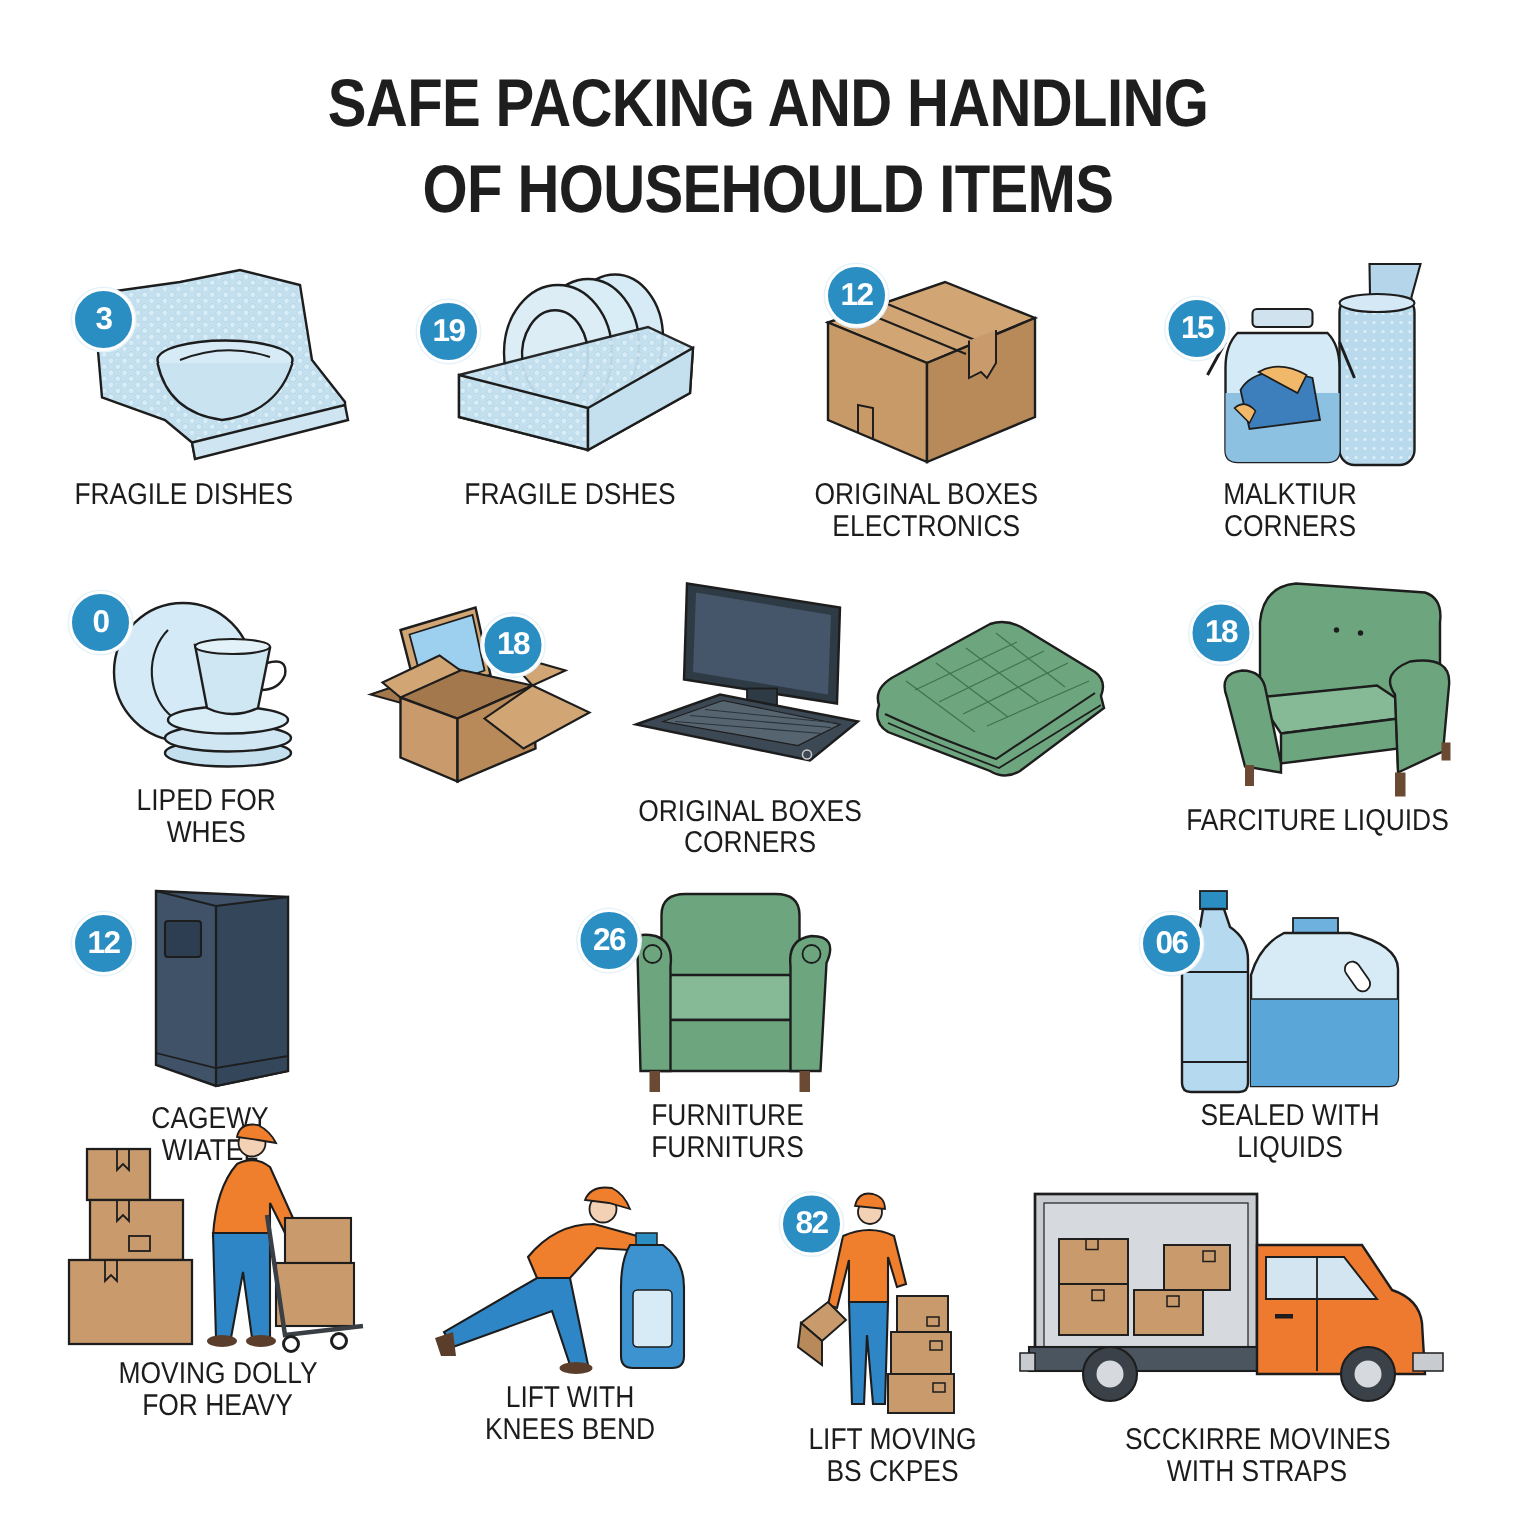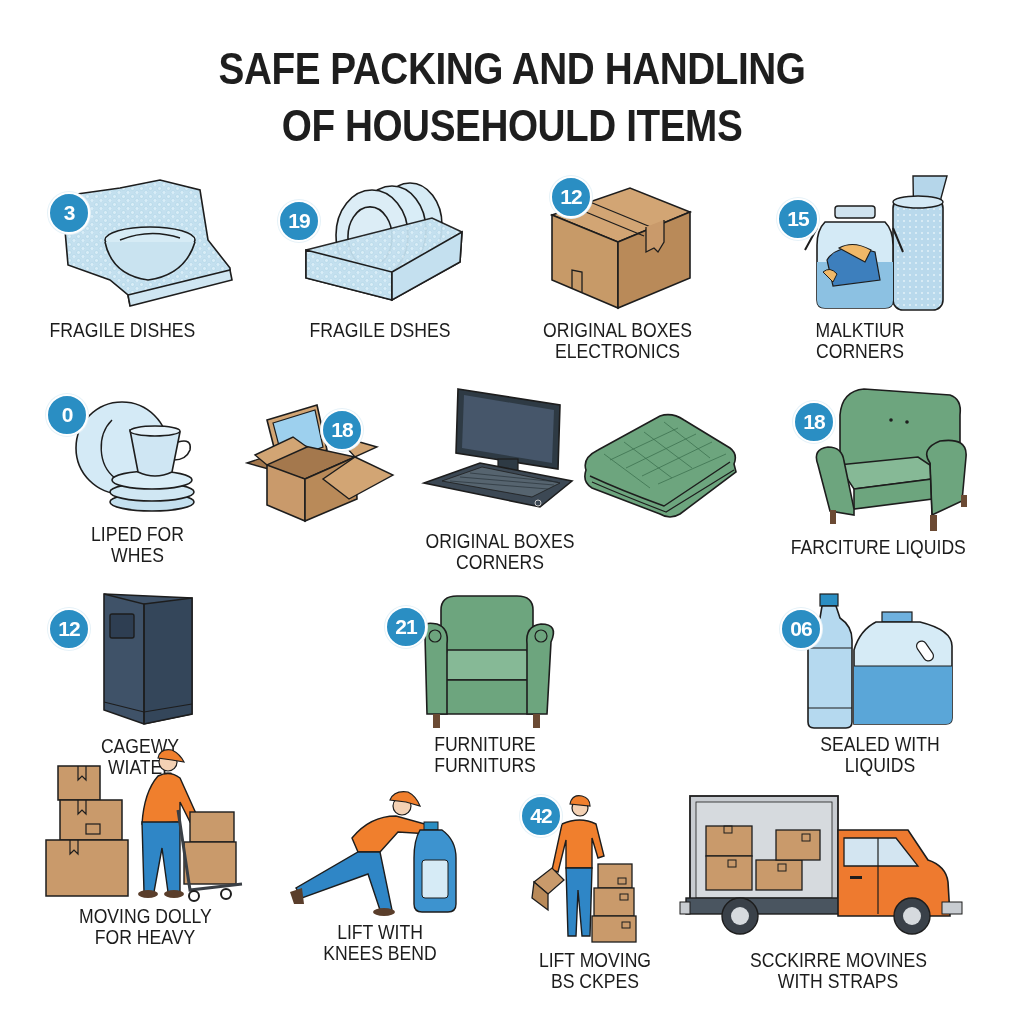--- a/index.html
+++ b/index.html
@@ -226,28 +226,28 @@
     <path d="M56 20 Q56 6 72 6 L132 6 Q148 6 148 20 L148 70 L56 70 Z" fill="#6da57e" stroke="#1d1d1d" stroke-width="1.6"></path>
     <path d="M62 60 L142 60 L150 90 L56 90 Z" fill="#86b996" stroke="#1d1d1d" stroke-width="1.6"></path>
     <path d="M56 90 L150 90 L150 124 L56 124 Z" fill="#6da57e" stroke="#1d1d1d" stroke-width="1.6"></path>
     <path d="M40 46 Q32 30 52 34 Q64 38 62 54 L62 124 L42 124 Z" fill="#6da57e" stroke="#1d1d1d" stroke-width="1.6"></path>
     <path d="M142 54 Q140 36 156 34 Q174 34 166 52 L162 124 L142 124 Z" fill="#6da57e" stroke="#1d1d1d" stroke-width="1.6"></path>
     <circle cx="50" cy="46" r="6" fill="none" stroke="#1d1d1d" stroke-width="1.2"></circle>
     <circle cx="156" cy="46" r="6" fill="none" stroke="#1d1d1d" stroke-width="1.2"></circle>
     <rect x="48" y="124" width="7" height="14" fill="#6b4a33"></rect>
       <rect x="148" y="124" width="7" height="14" fill="#6b4a33"></rect>
   </svg>
-  <div class="badge" style="left:0;top:16px;">21</div>
+  <div class="badge" style="left:0;top:16px;">26</div>
   <div class="label" style="left:30px;top:144px;width:140px;">
     <div>FURNITURE</div>
     <div>FURNITURS</div>
   </div>
 </div>
 
-<div class="item" style="left:780px;top:590px;width:200px;height:190px;">
+<div class="item" style="left:760px;top:590px;width:200px;height:190px;">
   <svg width="200" height="140">
     <rect x="40" y="4" width="18" height="12" fill="#2a8ec3" stroke="#1d1d1d" stroke-width="1.2"></rect>
     <path d="M42 16 L56 16 L60 28 Q72 36 72 50 L72 132 Q72 138 66 138 L34 138 Q28 138 28 132 L28 50 Q28 36 40 28 Z" fill="#b5d9ef" stroke="#1d1d1d" stroke-width="1.6"></path>
     <line x1="28" y1="58" x2="72" y2="58" stroke="#1d1d1d" stroke-width="1.2"></line>
     <line x1="28" y1="118" x2="72" y2="118" stroke="#1d1d1d" stroke-width="1.2"></line>
     <rect x="102" y="22" width="30" height="10" fill="#6fb1de" stroke="#1d1d1d" stroke-width="1.2"></rect>
     <path d="M96 32 L140 32 Q172 40 172 56 L172 128 Q172 134 166 134 L74 134 L74 60 Q80 40 96 32 Z" fill="#d6ebf6" stroke="#1d1d1d" stroke-width="1.6"></path>
     <path d="M74 76 L172 76 L172 128 Q172 134 166 134 L74 134 Z" fill="#5aa6d8"></path>
     <line x1="74" y1="76" x2="172" y2="76" stroke="#1d1d1d" stroke-width="1"></line>
     <rect x="140" y="50" width="10" height="22" rx="5" transform="rotate(-35 145 61)" fill="#ffffff" stroke="#1d1d1d" stroke-width="1.2"></rect>
@@ -312,21 +312,21 @@
     <path d="M46 78 L72 78 L70 146 L62 146 L58 100 L56 146 L48 146 Z" fill="#2f86c6" stroke="#1d1d1d" stroke-width="1.4"></path>
     <path d="M14 92 L32 78 L44 90 L28 104 Z" fill="#c99a6b" stroke="#1d1d1d" stroke-width="1.3"></path>
     <path d="M14 92 L28 104 L28 120 L12 108 Z" fill="#b98a59" stroke="#1d1d1d" stroke-width="1.3"></path>
     <rect x="78" y="74" width="34" height="24" fill="#c99a6b" stroke="#1d1d1d" stroke-width="1.3"></rect>
     <rect x="74" y="98" width="40" height="28" fill="#c99a6b" stroke="#1d1d1d" stroke-width="1.3"></rect>
     <rect x="72" y="126" width="44" height="26" fill="#c99a6b" stroke="#1d1d1d" stroke-width="1.3"></rect>
     <rect x="98" y="88" width="8" height="6" fill="none" stroke="#1d1d1d" stroke-width="1"></rect>
     <rect x="100" y="104" width="8" height="6" fill="none" stroke="#1d1d1d" stroke-width="1"></rect>
     <rect x="102" y="132" width="8" height="6" fill="none" stroke="#1d1d1d" stroke-width="1"></rect>
   </svg>
-  <div class="badge" style="left:0;top:5px;">42</div>
+  <div class="badge" style="left:0;top:5px;">82</div>
   <div class="label" style="left:5px;top:160px;width:140px;">
     <div>LIFT MOVING</div>
     <div>BS CKPES</div>
   </div>
 </div>
 
 <div class="item" style="left:678px;top:790px;width:300px;height:205px;">
   <svg width="300" height="160">
     <rect x="12" y="6" width="148" height="104" fill="#c8ccd1" stroke="#1d1d1d" stroke-width="1.8"></rect>
     <rect x="18" y="12" width="136" height="96" fill="#d6dade" stroke="#1d1d1d" stroke-width="0.8"></rect>

